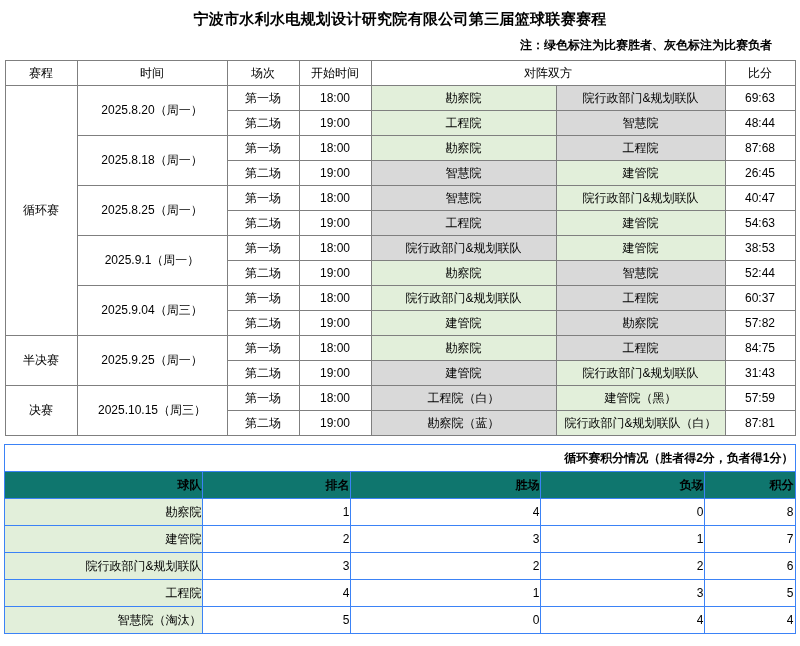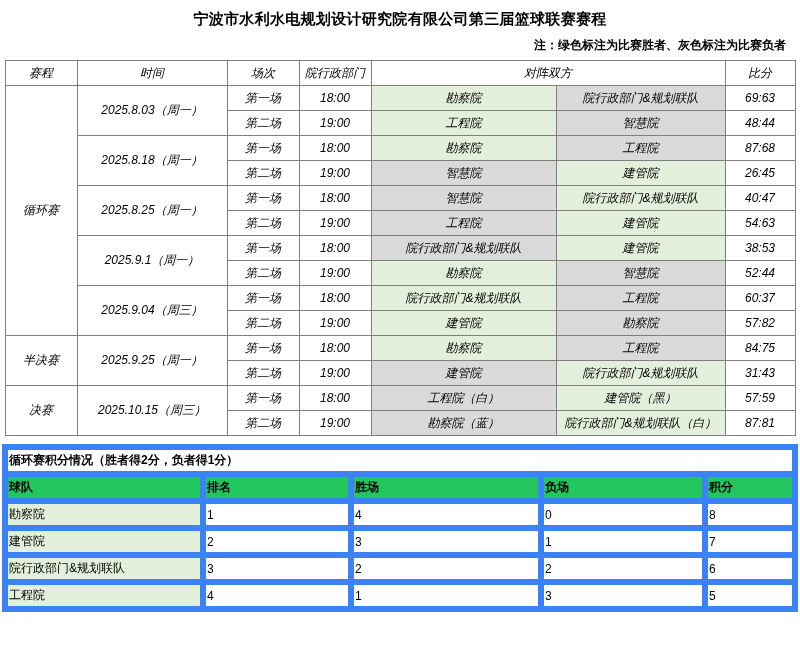--- a/index.html
+++ b/index.html
@@ -26,28 +26,27 @@
     text-align: center;
     font-size: 15px;
     font-weight: bold;
     padding: 10px 0 8px 0;
     letter-spacing: 0.3px;
   }
   .note {
     text-align: right;
     font-size: 12px;
     font-weight: bold;
-    padding: 0 14px 6px 0;
+    padding: 0 28px 6px 0;
   }
   table.sched {
     border-collapse: collapse;
     width: 790px;
     margin: 0 auto;
     table-layout: fixed;
-    font-style: italic;
   }
   table.sched td, table.sched th {
     border: 1px solid #7f7f7f;
     font-size: 12px;
     text-align: center;
     vertical-align: middle;
     height: 25px;
     padding: 0 2px;
     font-weight: normal;
     box-sizing: border-box;
@@ -66,30 +65,30 @@
     height: 27px;
   }
   .stage-cell { font-weight: bold; }
   table.standings {
     border-collapse: collapse;
     width: 790px;
     margin: 0 auto;
     table-layout: fixed;
   }
   table.standings td {
-    border: 6px solid #3b82f6;
-    font-size: 12px;
-    text-align: left;
+    border: 1px solid #3b82f6;
+    font-size: 12px;
+    text-align: right;
     vertical-align: middle;
     height: 27px;
     box-sizing: border-box;
   }
   table.standings td.shdr {
     font-weight: bold;
-    background: #22c55e;
+    background: #0f766e;
   }
   .gap {
     height: 8px;
   }
 </style>
 </head>
 <body>
 
 <div class="page">
 
@@ -104,29 +103,29 @@
       <col style="width:72px">
       <col style="width:185px">
       <col style="width:169px">
       <col style="width:70px">
     </colgroup>
     <thead>
       <tr>
         <td class="hdr">赛程</td>
         <td class="hdr">时间</td>
         <td class="hdr">场次</td>
-        <td class="hdr">院行政部门</td>
+        <td class="hdr">开始时间</td>
         <td class="hdr" colspan="2">对阵双方</td>
         <td class="hdr">比分</td>
       </tr>
     </thead>
     <tbody id="schedule-body">
         <tr>
           <td class="stage-cell plain" rowspan="10">循环赛</td>
-          <td class="plain" rowspan="2">2025.8.03（周一）</td>
+          <td class="plain" rowspan="2">2025.8.20（周一）</td>
           <td class="plain">第一场</td>
           <td class="plain">18:00</td>
           <td class="win">勘察院</td>
           <td class="lose">院行政部门&amp;规划联队</td>
           <td class="plain">69:63</td>
         </tr>
         <tr>
           <td class="plain">第二场</td>
           <td class="plain">19:00</td>
           <td class="win">工程院</td>
@@ -272,16 +271,23 @@
           <td class="plain">2</td>
           <td class="plain">6</td>
         </tr>
         <tr>
           <td class="win">工程院</td>
           <td class="plain">4</td>
           <td class="plain">1</td>
           <td class="plain">3</td>
           <td class="plain">5</td>
         </tr>
+        <tr>
+          <td class="win">智慧院（淘汰）</td>
+          <td class="plain">5</td>
+          <td class="plain">0</td>
+          <td class="plain">4</td>
+          <td class="plain">4</td>
+        </tr>
       </tbody>
   </table>
 
 </div>
 
 </body></html>

